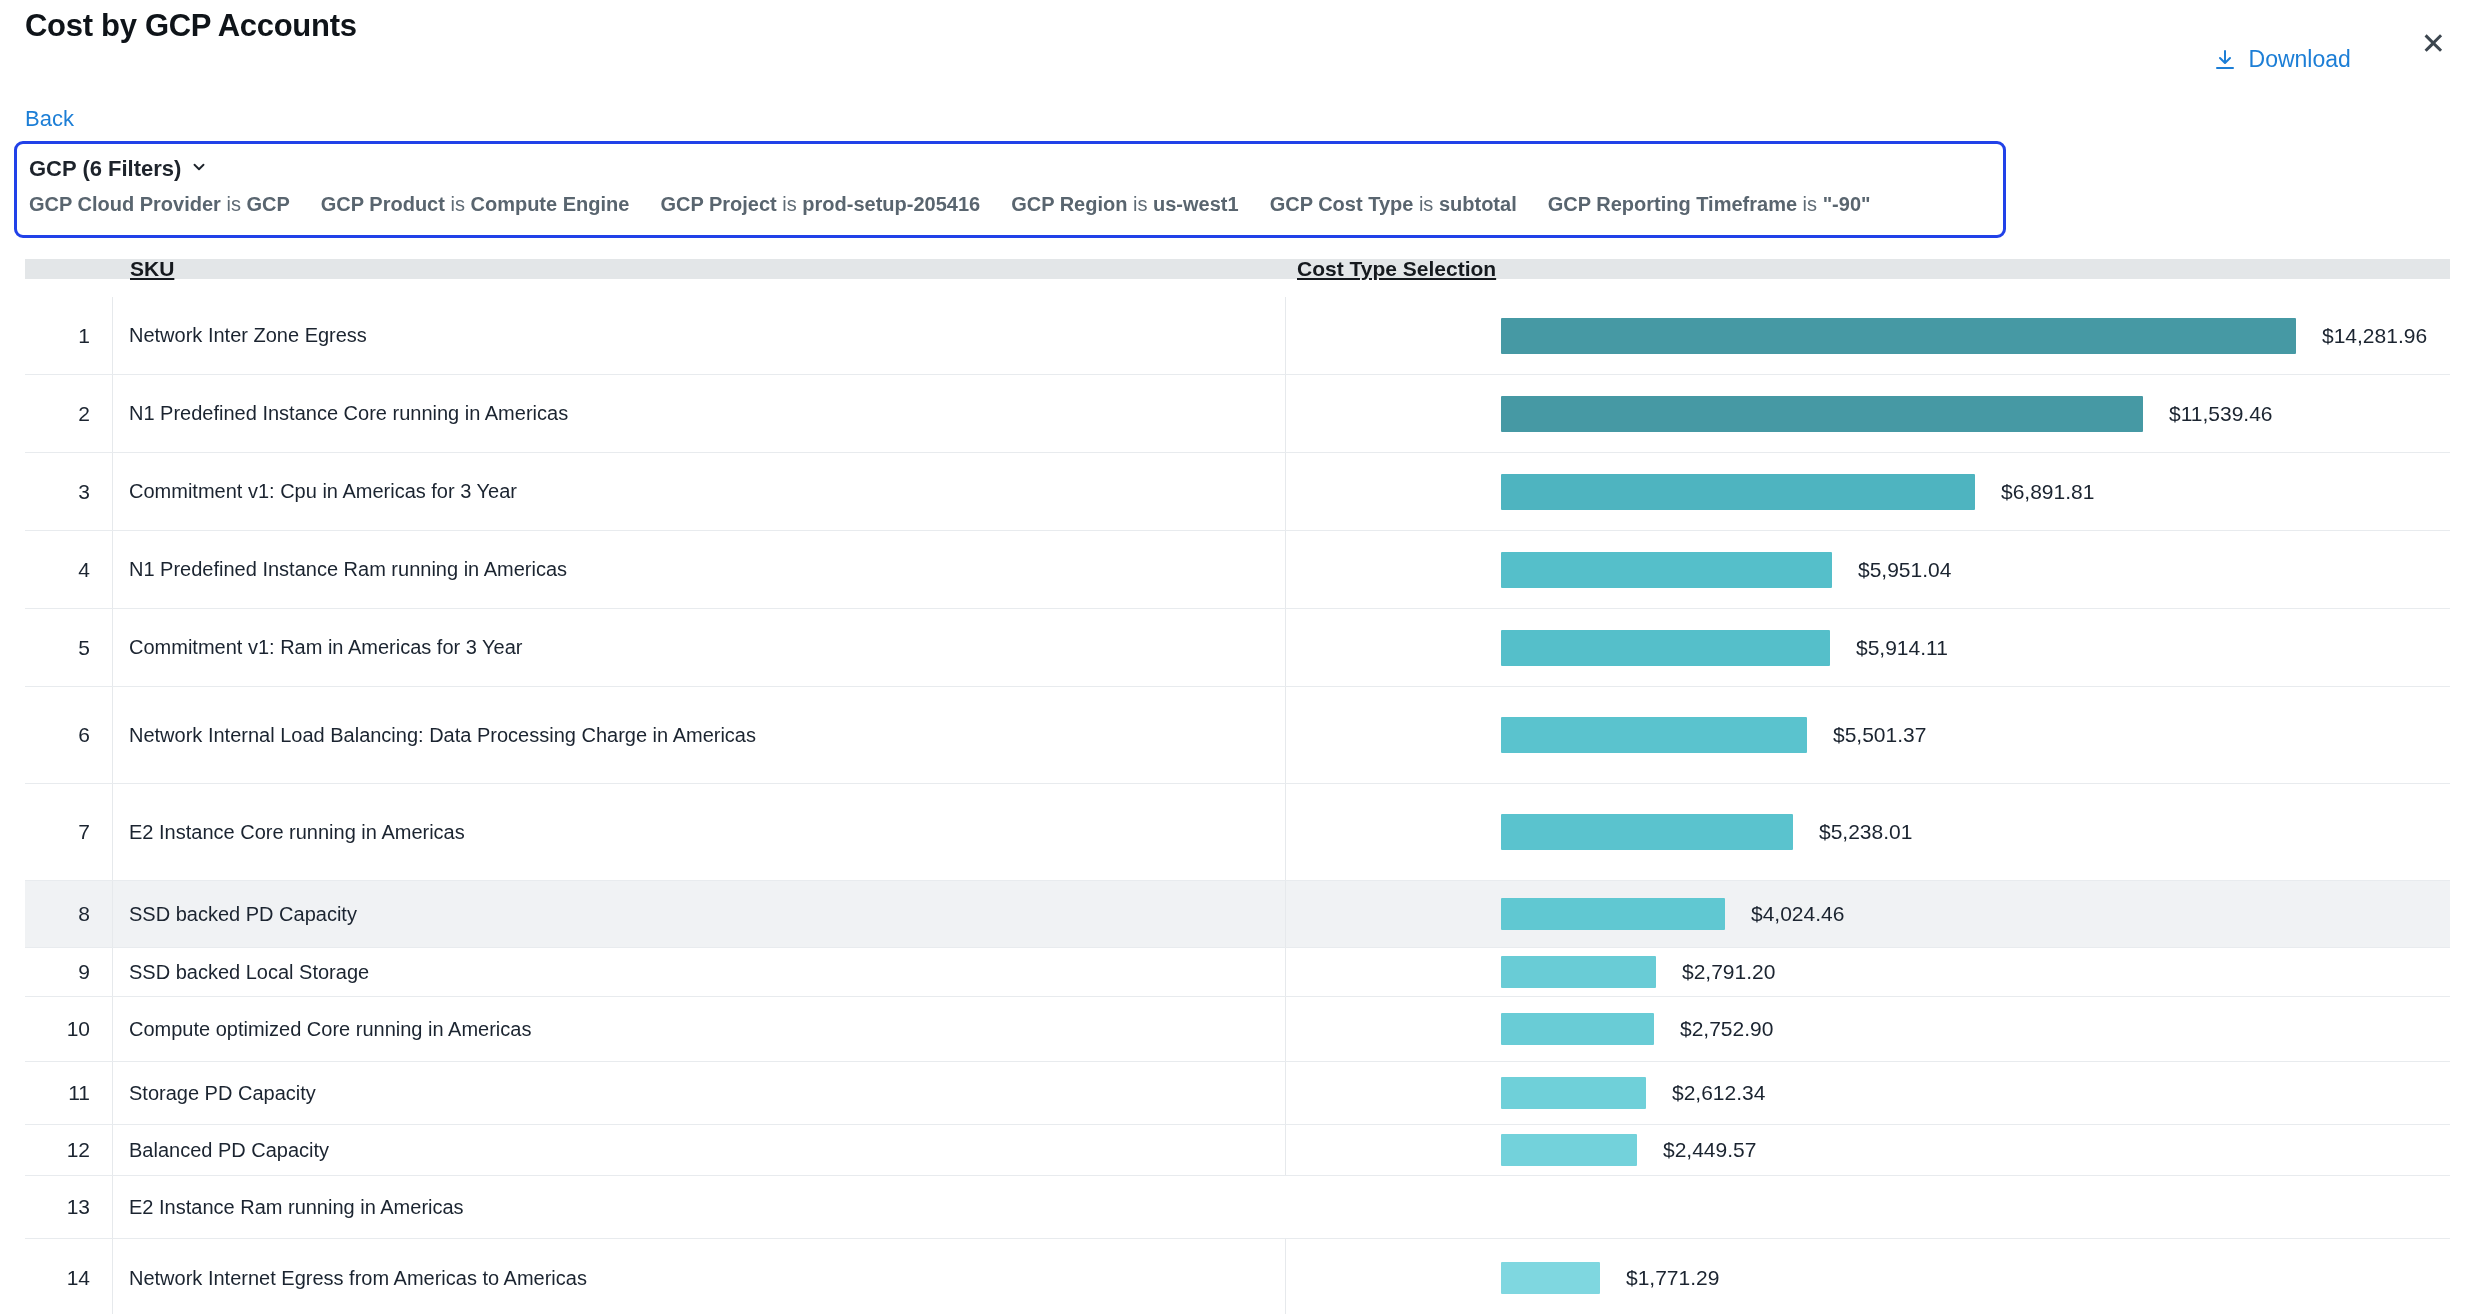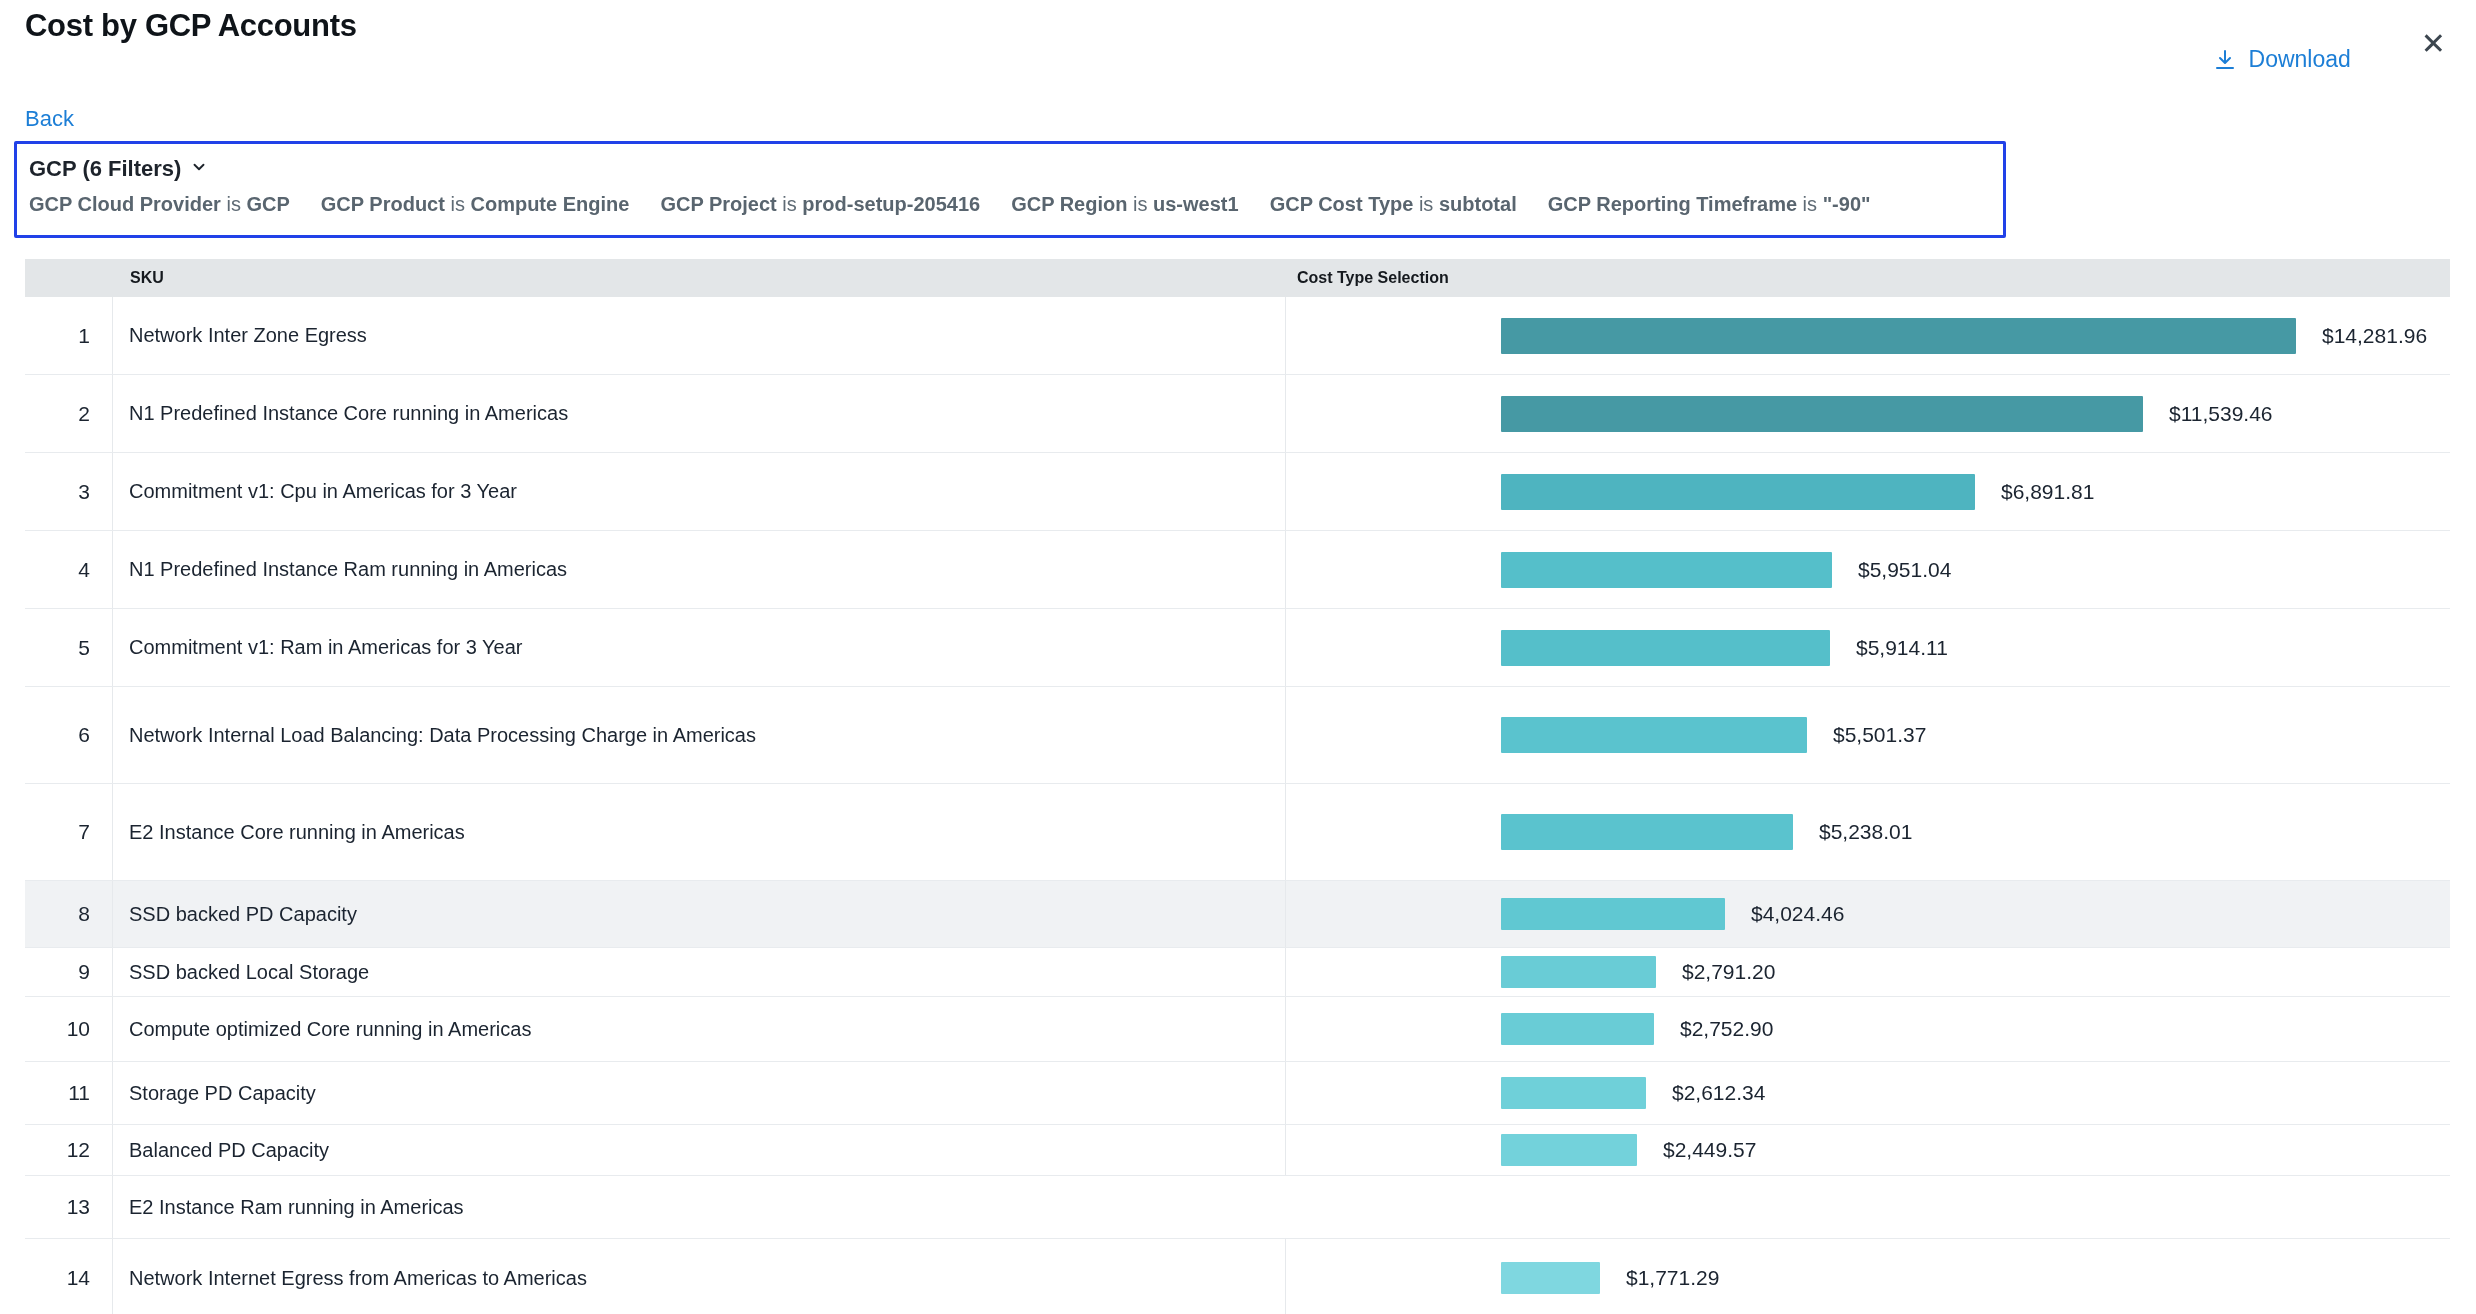--- a/index.html
+++ b/index.html
@@ -17,28 +17,28 @@
 
   .actions{position:absolute;top:14px;right:30px;display:flex;align-items:center;gap:70px;}
   .download{display:inline-flex;align-items:center;gap:12px;color:var(--accent-blue);
     font-size:23px;font-weight:500;cursor:pointer;text-decoration:none;margin-top:32px;}
   .download svg{display:block;}
   .close-btn{color:#3c464f;font-size:30px;line-height:1;cursor:pointer;font-weight:400;}
 
   .back{position:absolute;left:25px;top:106px;font-size:22px;color:var(--accent-blue);cursor:pointer;text-decoration:none;}
 
   .filter-panel{position:absolute;left:14px;top:141px;width:1992px;height:97px;
-    border:3px solid var(--selection-border);border-radius:2px;background:#fff;padding:12px 10px 0 12px;}
+    border:3px solid var(--selection-border);border-radius:9px;background:#fff;padding:12px 10px 0 12px;}
   .filter-summary{display:inline-flex;align-items:center;gap:9px;font-size:22px;font-weight:600;color:#1d232b;cursor:pointer;}
   .filter-list{margin-top:11px;display:flex;gap:31px;white-space:nowrap;font-size:20px;overflow:hidden;}
   .filter-item{color:#59656f;font-weight:700;cursor:pointer;}
   .filter-item .f-op{font-weight:400;color:#5f6b75;}
 
-  .table-head{position:absolute;left:25px;top:259px;width:2425px;height:38px;
-    background:var(--table-header-bg);display:flex;align-items:center;font-weight:700;font-size:16px;color:#15191e;}
+  .table-head{position:absolute;left:25px;top:259px;width:2425px;height:20px;
+    background:var(--table-header-bg);display:flex;align-items:center;font-weight:700;font-size:21px;color:#15191e;text-decoration:underline;}
   .th-num{flex:0 0 88px;}
   .th-sku{flex:0 0 1172px;padding-left:17px;}
   .th-bar{flex:1;padding-left:12px;}
 
   .rows{position:absolute;left:25px;top:297px;width:2425px;}
   .trow{display:flex;align-items:stretch;border-bottom:1px solid var(--line);height:78px;background:#fff;}
   .trow:nth-child(6),.trow:nth-child(7){height:97px;}
   .trow:nth-child(8){height:67px;background:var(--row-highlight);}
   .trow:nth-child(9){height:49px;}
   .trow:nth-child(10){height:65px;}

